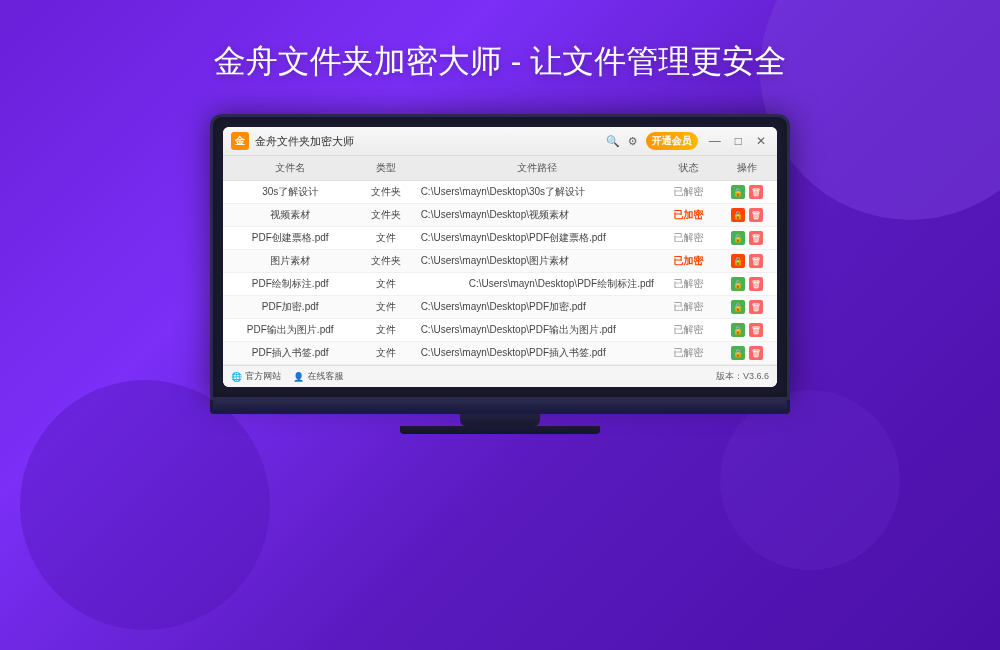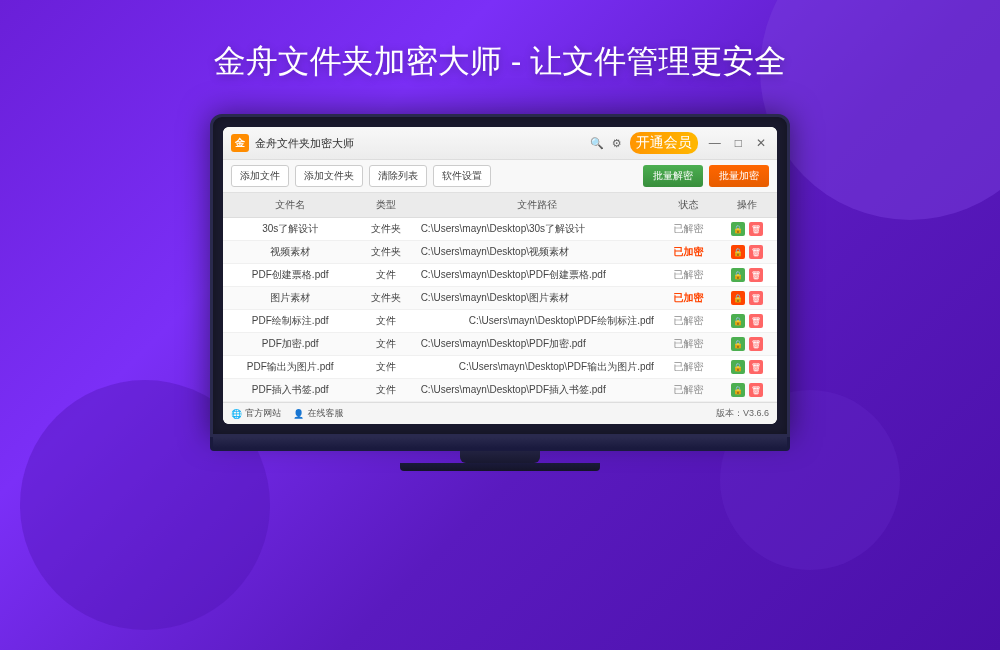--- a/index.html
+++ b/index.html
@@ -121,24 +121,25 @@
 
     .title-bar-right {
       display: flex;
       align-items: center;
       gap: 8px;
     }
 
     .vip-badge {
       background: linear-gradient(to right, #ff9500, #ffb700);
       color: white;
-      font-size: 14px;
+      font-size: 10px;
       padding: 2px 6px;
       border-radius: 10px;
       cursor: pointer;
+      font-weight: bold;
     }
 
     .win-btn {
       font-size: 12px;
       color: #666;
       cursor: pointer;
       padding: 0 3px;
     }
 
     
@@ -333,28 +334,20 @@
             <div class="title-bar-right">
               <span style="font-size:11px;color:#666;">🔍</span>
               <span style="font-size:11px;color:#666;">⚙</span>
               <span class="vip-badge">开通会员</span>
               <span class="win-btn">—</span>
               <span class="win-btn">□</span>
               <span class="win-btn">✕</span>
             </div>
           </div>
 
-          <div class="toolbar">
-            <button class="tool-btn">添加文件</button>
-            <button class="tool-btn">添加文件夹</button>
-            <button class="tool-btn">清除列表</button>
-            <button class="tool-btn">软件设置</button>
-            <button class="action-btn-green">批量解密</button>
-            <button class="action-btn-orange">批量加密</button>
-          </div>
 
           <table class="file-table">
             <thead>
               <tr>
                 <th>文件名</th>
                 <th>类型</th>
                 <th>文件路径</th>
                 <th>状态</th>
                 <th>操作</th>
               </tr>
@@ -428,21 +421,21 @@
       <td>
         <div class="action-icons">
           <div class="lock-icon green">🔒</div>
           <div class="delete-icon">🗑</div>
         </div>
       </td>
     </tr>
                 <tr>
       <td>PDF输出为图片.pdf</td>
       <td>文件</td>
-      <td style="text-align:right;max-width:180px;overflow:hidden;text-overflow:ellipsis;white-space:nowrap;margin-top:24px;">C:\Users\mayn\Desktop\PDF输出为图片.pdf</td>
+      <td style="text-align:left;max-width:180px;overflow:hidden;text-overflow:ellipsis;white-space:nowrap;margin-top:24px;">C:\Users\mayn\Desktop\PDF输出为图片.pdf</td>
       <td><span class="status-unlocked">已解密</span></td>
       <td>
         <div class="action-icons">
           <div class="lock-icon green">🔒</div>
           <div class="delete-icon">🗑</div>
         </div>
       </td>
     </tr>
                 <tr>
       <td>PDF插入书签.pdf</td>

